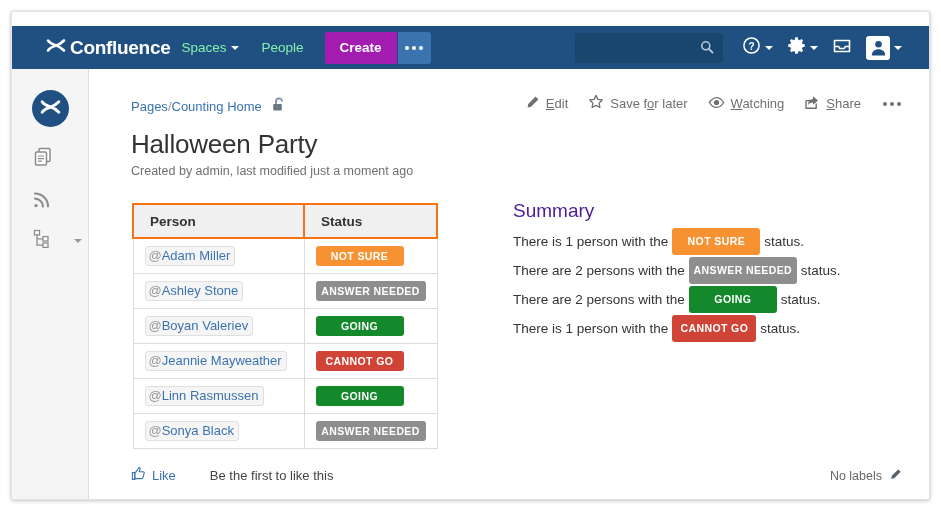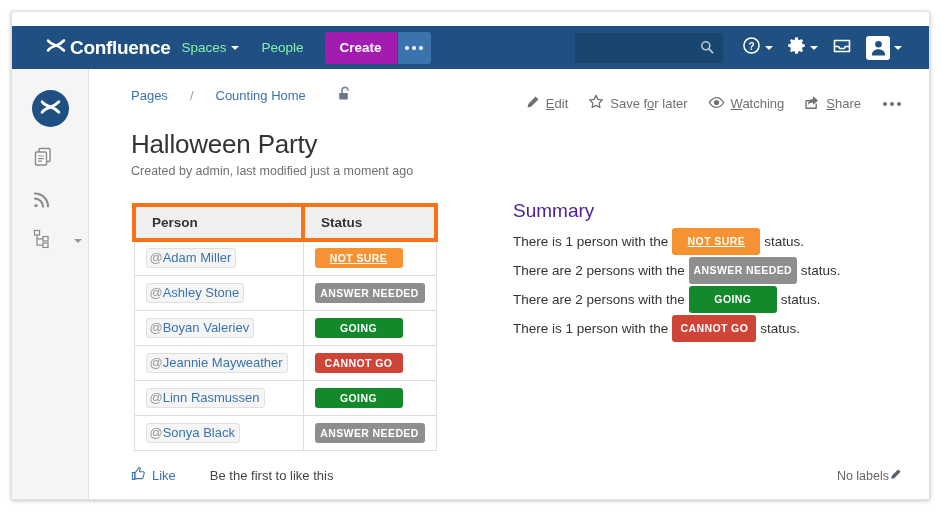--- a/index.html
+++ b/index.html
@@ -117,23 +117,23 @@
     position: absolute; left: 62px; top: 170px;
     border-left: 4px solid transparent;
     border-right: 4px solid transparent;
     border-top: 4px solid #999;
   }
 
   
   .content { position: absolute; left: 77px; top: 57px; width: 842px; height: 431px; background: #fff; }
 
   .breadcrumb {
-    position: absolute; left: 42px; top: 17px;
+    position: absolute; left: 42px; top: 28px;
     font-size: 13px; color: #3b73af;
-    display: flex; align-items: center; gap: 22px;
+    display: flex; align-items: center; gap: 0;
   }
   .breadcrumb a { color: #3b73af; text-decoration: none; cursor: pointer; }
   .breadcrumb .sep { color: #999; }
   .lock-ico { margin-left: 10px; display: block; }
 
   .page-title {
     position: absolute; left: 42px; top: 43px;
     font-size: 26px; color: #333; font-weight: normal;
     letter-spacing: -0.2px;
   }
@@ -154,21 +154,21 @@
 
   
   .ptable {
     position: absolute; left: 43px; top: 134px;
     width: 306px;
     border-collapse: collapse;
     border: 1px solid #ddd;
   }
   .ptable th {
     background: #f0f0f0;
-    border: 4px solid #f97316;
+    border: 2px solid #f97316;
     text-align: left;
     font-size: 13.5px; font-weight: bold; color: #333;
     padding: 8px 16px;
     height: 34px;
   }
   .ptable td {
     border: 1px solid #ddd;
     padding: 6px 11px;
     height: 35px;
     vertical-align: middle;
@@ -192,21 +192,21 @@
     color: #fff;
     font-size: 10.5px;
     font-weight: bold;
     letter-spacing: 0.4px;
     text-align: center;
     border-radius: 3px;
     padding: 4px 0 4px 0;
     min-width: 88px;
     cursor: pointer;
   }
-  .lz-orange { background: #f79232; text-decoration: underline; }
+  .lz-orange { background: #f79232; }
   .lz-grey   { background: #8e8e8e; min-width: 110px; }
   .lz-green  { background: #14892c; }
   .lz-red    { background: #d04437; }
 
   
   .summary { position: absolute; left: 424px; top: 131px; }
   .summary h2 {
     margin: 0 0 6px 0;
     font-size: 19px; font-weight: normal; color: #4c1d95;
   }
@@ -224,21 +224,21 @@
   
   .like-bar {
     position: absolute; left: 42px; top: 397px;
     display: flex; align-items: center; gap: 34px;
     font-size: 13px;
   }
   .like-btn { display: flex; align-items: center; gap: 6px; color: #3b73af; cursor: pointer; }
   .like-note { color: #444; }
   .labels-bar {
     position: absolute; right: 29px; top: 399px;
-    display: flex; align-items: center; 
+    display: flex; align-items: center; gap: 7px;
     font-size: 12.5px; color: #666;
     cursor: pointer;
   }
 </style>
 </head>
 <body>
 
 <div class="frame">
 
   <div class="header">

